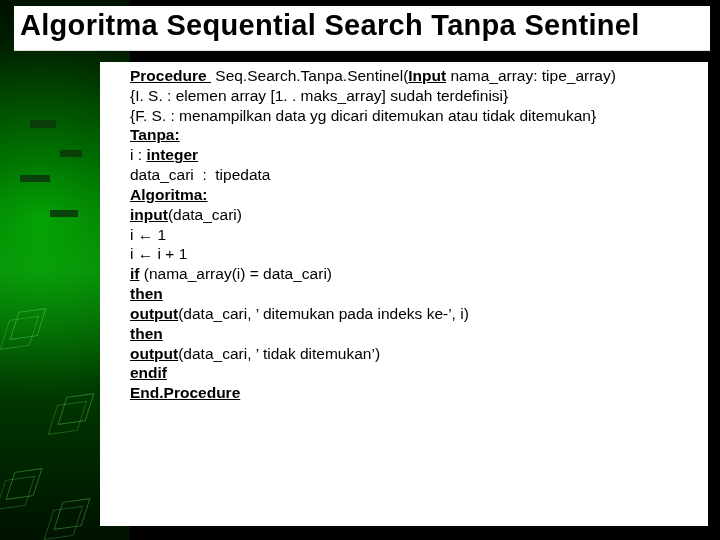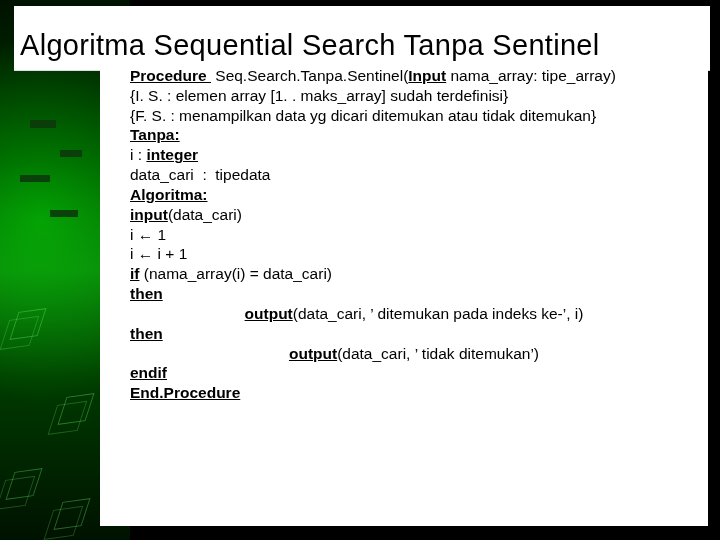--- a/index.html
+++ b/index.html
@@ -32,44 +32,44 @@
     left: -8px; top: 6px;
     width: 28px; height: 28px;
     border: 1px solid rgba(120,255,120,0.25);
   }
   .title {
     position: absolute;
     top: 6px;
     left: 14px;
     right: 10px;
     font-size: 29px;
-    font-weight: 400;
+    font-weight: 700;
     color: #000;
     background: #fff;
-    padding: 24px 6px 10px 6px;
+    padding: 4px 6px 10px 6px;
     line-height: 1.05;
     letter-spacing: .3px;
     border-bottom: 1px solid #ddd;
   }
   .panel {
     position: absolute;
     top: 62px;
     left: 100px;
     right: 12px;
     bottom: 14px;
     background: #fff;
     color: #000;
     padding: 4px 10px 6px 10px;
     font-size: 15.5px;
     line-height: 1.28;
     overflow: hidden;
   }
   .ind1 { margin-left: 34px; }
   .ind2 { margin-left: 54px; }
-  .ind3 { margin-left: 74px; text-align: center; }
+  .ind3 { margin-left: 74px; }
   .bu { font-weight: 700; text-decoration: underline; }
   .row { white-space: pre; margin-left: 20px; }
   .blk {
     position:absolute; background:#0b3a0b; opacity:.9;
   }
 </style>
 </head>
 <body>
 
 <div class="slide">

